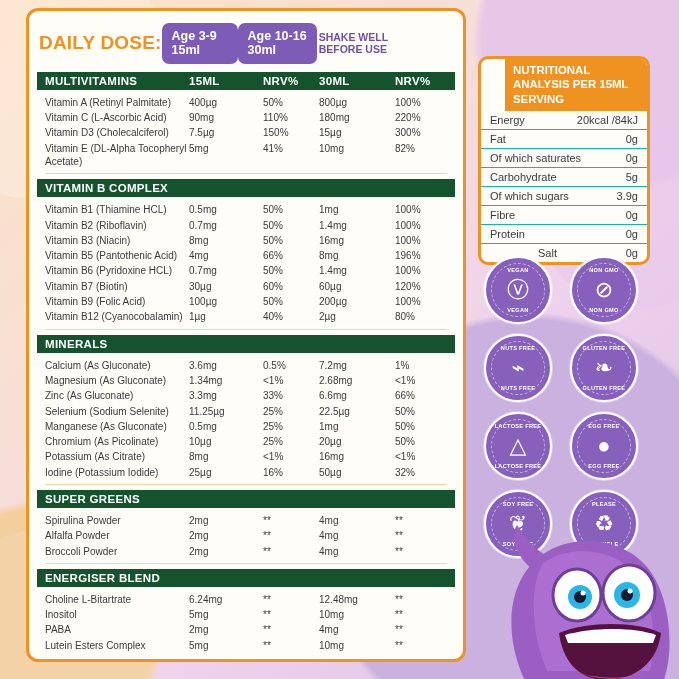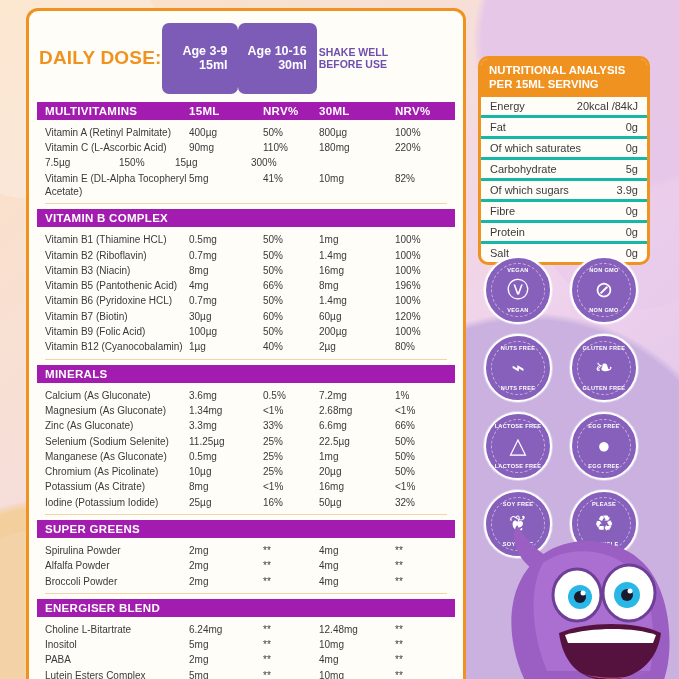--- a/index.html
+++ b/index.html
@@ -46,41 +46,41 @@
     color: #f0921f;
     font-size: 19px;
     font-weight: bold;
     letter-spacing: .2px;
     white-space: nowrap;
   }
   .agebox {
     background: #7d5cb8;
     color: #fff;
     border-radius: 7px;
-    text-align: right;
-    padding: 21px 10px;
+    text-align: left;
+    padding: 6px 10px;
     line-height: 1.15;
     font-size: 12.5px;
     font-weight: bold;
     min-width: 76px;
   }
   .shake {
     color: #6f4fae;
     font-size: 10.5px;
     font-weight: bold;
     line-height: 1.2;
     text-align: left;
     white-space: pre-line;
     padding-left: 2px;
   }
 
   .tablewrap { padding: 0 8px 6px 8px; }
 
   .secthead {
-    background: #a21caf;
+    background: #14532d;
     color: #fff;
     font-size: 11.5px;
     font-weight: bold;
     letter-spacing: .3px;
     padding: 3px 8px;
     display: flex;
     align-items: center;
   }
   .secthead .cols { margin-left: auto; display: flex; }
   .row {
@@ -112,29 +112,30 @@
     background: #fffdf8;
     overflow: hidden;
   }
   .nutri h3 {
     background: #f0921f;
     color: #fff;
     font-size: 11.4px;
     font-weight: bold;
     padding: 4px 8px 5px 8px;
     line-height: 1.25;
+    margin-left: 24px;
   }
   .nrow {
     display: flex;
     font-size: 11px;
     color: #3a3a3a;
     padding: 3px 9px;
-    border-bottom: 3px solid #14b8a6;
-  }
-  .nrow:last-child { border-bottom: none; }
+    border-bottom: 1px solid #14b8a6;
+  }
+  .nrow:last-child { border-bottom: none; margin-left: 48px; }
   .nrow .nn { flex: 1; }
   .nrow .nv { text-align: right; white-space: nowrap; }
 
   
   .badges {
     position: absolute;
     left: 484px; top: 256px;
     width: 160px;
     display: grid;
     grid-template-columns: 1fr 1fr;
@@ -216,20 +217,21 @@
         <span class="c4">100%</span>
       </div>
       <div class="row">
         <span class="nm">Vitamin C (L-Ascorbic Acid)</span>
         <span class="c1">90mg</span>
         <span class="c2">110%</span>
         <span class="c3">180mg</span>
         <span class="c4">220%</span>
       </div>
       <div class="row">
+        <span class="nm">Vitamin D3 (Cholecalciferol)</span>
         <span class="c1">7.5µg</span>
         <span class="c2">150%</span>
         <span class="c3">15µg</span>
         <span class="c4">300%</span>
       </div>
       <div class="row">
         <span class="nm">Vitamin E (DL-Alpha Tocopheryl Acetate)</span>
         <span class="c1">5mg</span>
         <span class="c2">41%</span>
         <span class="c3">10mg</span>

